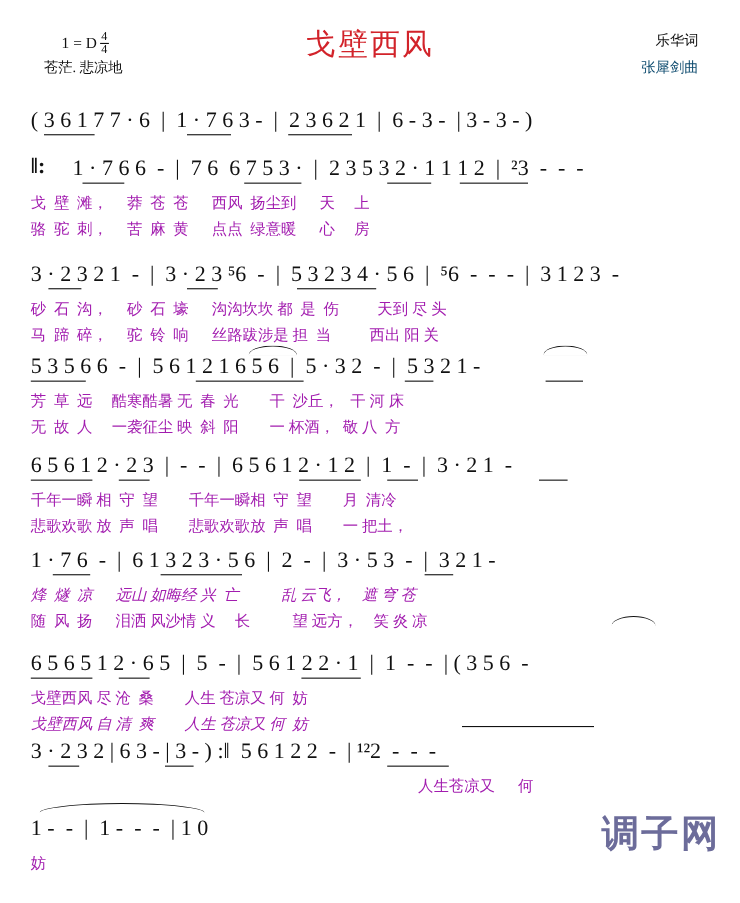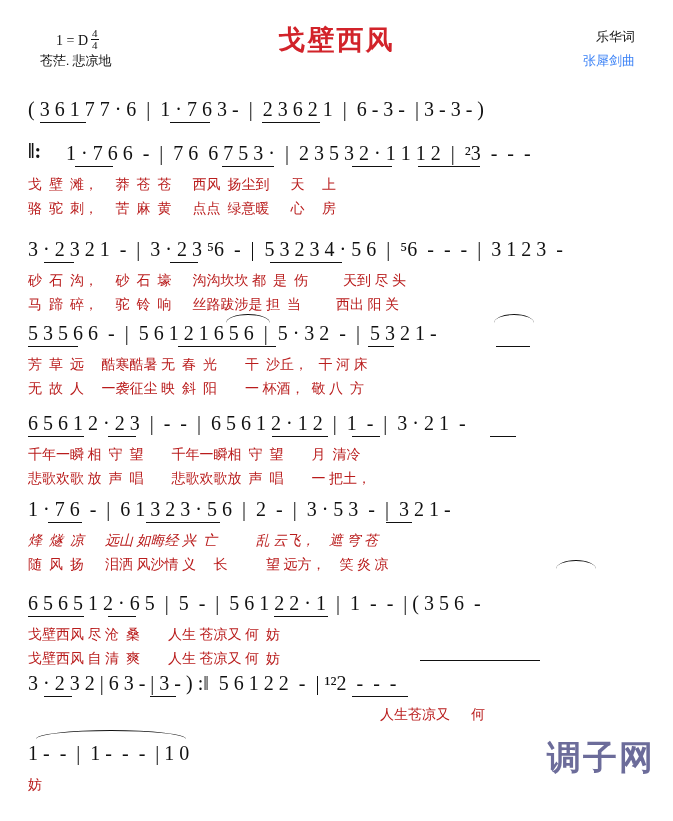--- a/index.html
+++ b/index.html
@@ -9,50 +9,50 @@
     font-family:"Liberation Serif", serif;
     position:relative;
     overflow:hidden;
   }
   .sheet{position:absolute;left:0;top:0;width:673px;height:821px;}
 
   
   .title{
     position:absolute;left:0;top:22px;width:673px;text-align:center;
     font-family:"Liberation Serif", serif;
-    font-size:27px;font-weight:bold;color:#d2232a;letter-spacing:2px;
+    font-size:27px;font-weight:normal;color:#d2232a;letter-spacing:2px;
   }
   .subtitle{
     position:absolute;left:0;top:57px;width:673px;text-align:center;
     font-size:13px;color:#222;
   }
   .key-sig{
     position:absolute;left:56px;top:28px;font-size:14px;color:#111;
     font-family:"Liberation Serif", serif;
   }
   .key-sig .frac{display:inline-block;vertical-align:-4px;line-height:1;text-align:center;font-size:11px;margin-left:3px;}
   .key-sig .frac .num{display:block;border-bottom:1px solid #111;padding:0 1px;}
   .key-sig .frac .den{display:block;padding:0 1px;}
   .mood{
     position:absolute;left:40px;top:52px;font-size:13px;color:#111;
   }
   .credit1{position:absolute;right:38px;top:28px;font-size:13px;color:#111;}
-  .credit2{position:absolute;right:38px;top:52px;font-size:13px;color:#3b82f6;}
+  .credit2{position:absolute;right:38px;top:52px;font-size:13px;color:#0c4a6e;}
 
   
   .row{position:absolute;left:0;width:673px;}
   .notes{
     position:absolute;left:28px;top:0;width:620px;height:34px;
     font-family:"Liberation Serif", serif;
     font-size:20px;color:#111;letter-spacing:0px;
     white-space:pre;
   }
   .lyric{
     position:absolute;left:28px;width:620px;height:20px;
-    font-size:14px;color:#b91c1c;white-space:pre;
+    font-size:14px;color:#a21caf;white-space:pre;
   }
   .uline{
     position:absolute;background:#111;height:1px;
   }
   .repeat-open{
     position:absolute;font-size:20px;color:#111;font-weight:bold;
   }
   .slur{
     position:absolute;border-top:1px solid #111;border-radius:50%/100% 100% 0 0;
     height:8px;
@@ -135,21 +135,21 @@
     <div class="lyric" style="top:34px;font-style:italic;">烽  燧  凉      远山 如晦经 兴  亡           乱 云飞，    遮 穹 苍</div>
     <div class="lyric" style="top:58px;">随  风  扬      泪洒 风沙情 义     长           望 远方，    笑 炎 凉</div>
   </div>
 
   <div class="row" style="top:592px;">
     <div class="notes">6 5 6 5 1 2 · 6 5  |  5  -  |  5 6 1 2 2 · 1  |  1  -  -  | ( 3 5 6  -</div>
     <div class="uline" style="left:28px;top:24px;width:56px;"></div>
     <div class="uline" style="left:108px;top:24px;width:28px;"></div>
     <div class="uline" style="left:274px;top:24px;width:54px;"></div>
     <div class="lyric" style="top:34px;">戈壁西风 尽 沧  桑        人生 苍凉又 何  妨</div>
-    <div class="lyric" style="top:58px;">戈壁西风 自 清  爽        人生 苍凉又 何  妨</div>
+    <div class="lyric" style="top:58px;font-style:italic;">戈壁西风 自 清  爽        人生 苍凉又 何  妨</div>
   </div>
 
   <div class="row" style="top:672px;">
     <div class="notes">3 · 2 3 2 | 6 3 - | 3 - ) :‖  5 6 1 2 2  -  | ¹²2  -  -  -</div>
     <div class="uline" style="left:44px;top:24px;width:28px;"></div>
     <div class="uline" style="left:150px;top:24px;width:26px;"></div>
     <div class="uline" style="left:352px;top:24px;width:56px;"></div>
     <div class="uline" style="left:420px;top:-12px;width:120px;"></div>
     <div class="lyric" style="left:380px;top:34px;">人生苍凉又      何</div>
   </div>

